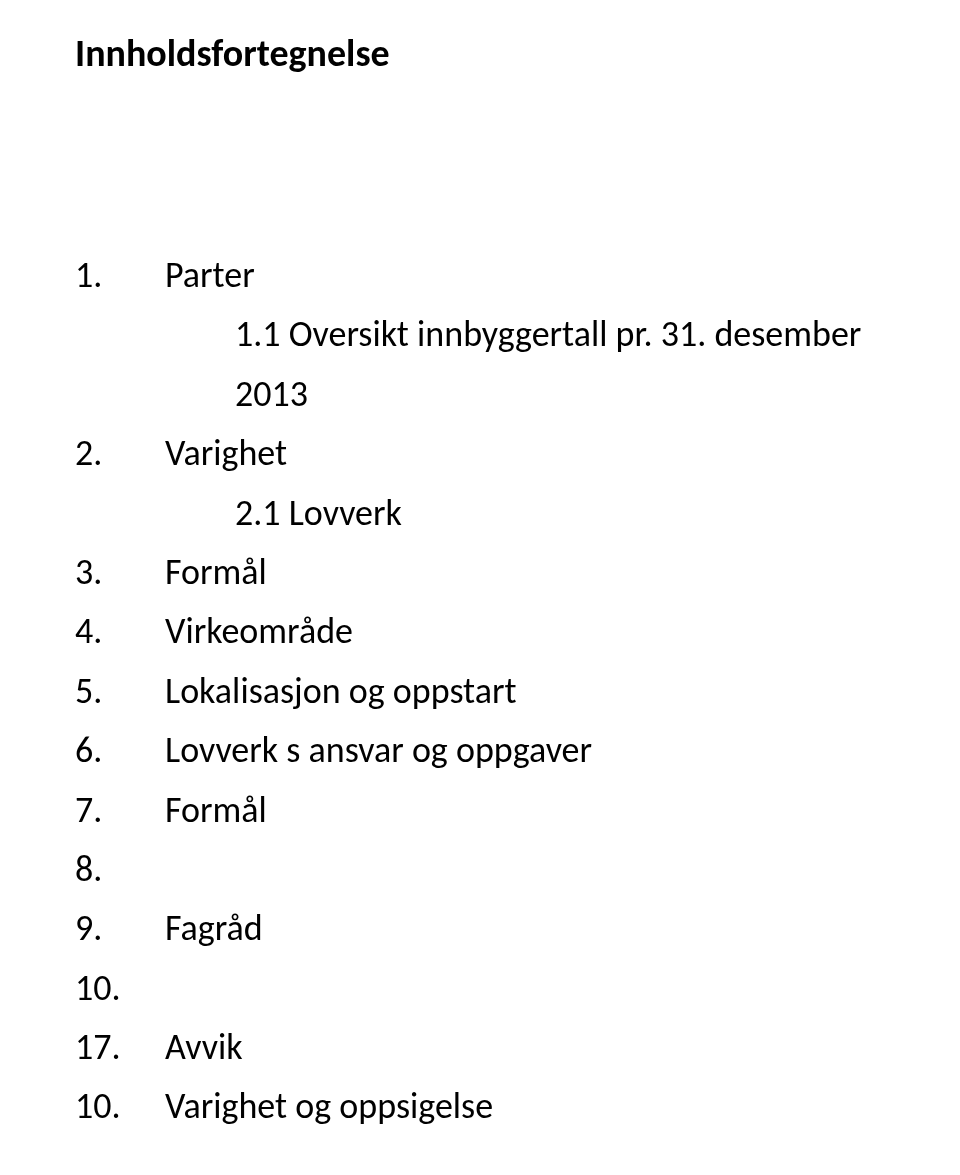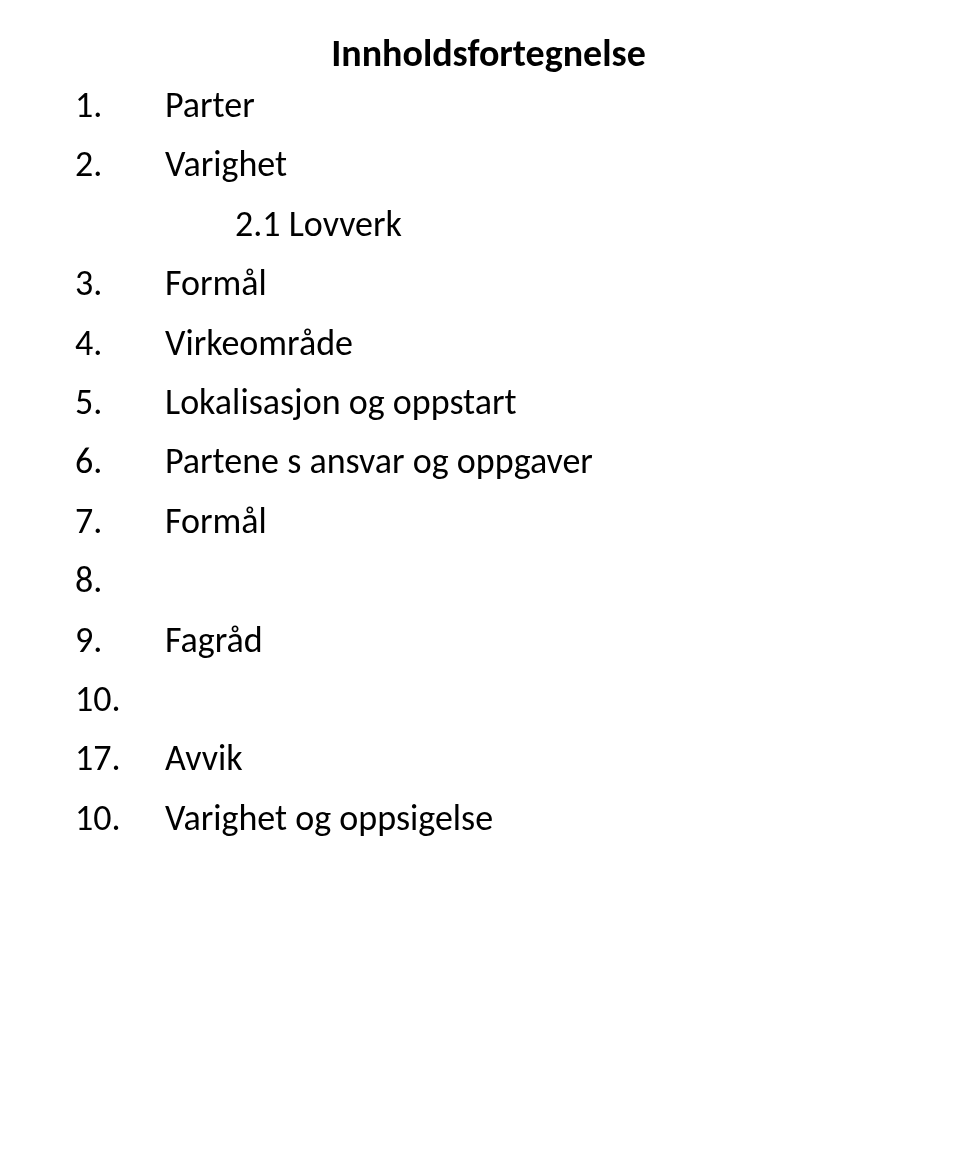--- a/index.html
+++ b/index.html
@@ -10,23 +10,24 @@
     background: #ffffff;
     font-family: Calibri, "Segoe UI", Arial, sans-serif;
     color: #000000;
     position: relative;
   }
   .page {
     padding: 30px 50px 50px 75px;
     box-sizing: border-box;
   }
   .title {
-    text-align: center;
+    text-align: left;
     font-weight: 700;
     font-size: 38px;
+    margin-bottom: 170px;
     padding-right: 8px;
   }
   .toc {
     font-size: 36px;
     line-height: 1.65;
   }
   .toc-row {
     display: flex;
   }
   .toc-num {
@@ -45,20 +46,21 @@
 
 <div class="page">
   <div class="title">Innholdsfortegnelse</div>
   <div class="toc">
 
     <div class="toc-row">
       <span class="toc-num">1.</span>
       <span class="toc-text">Parter</span>
     </div>
 
+    <div class="toc-sub">1.1 Oversikt innbyggertall pr. 31. desember 2013</div>
 
     <div class="toc-row">
       <span class="toc-num">2.</span>
       <span class="toc-text">Varighet</span>
     </div>
 
     <div class="toc-sub">2.1 Lovverk</div>
 
     <div class="toc-row">
       <span class="toc-num">3.</span>
@@ -70,21 +72,21 @@
       <span class="toc-text">Virkeområde</span>
     </div>
 
     <div class="toc-row">
       <span class="toc-num">5.</span>
       <span class="toc-text">Lokalisasjon og oppstart</span>
     </div>
 
     <div class="toc-row">
       <span class="toc-num">6.</span>
-      <span class="toc-text">Partene s ansvar og oppgaver</span>
+      <span class="toc-text">Lovverk s ansvar og oppgaver</span>
     </div>
 
     <div class="toc-row">
       <span class="toc-num">7.</span>
       <span class="toc-text">Formål</span>
     </div>
 
     <div class="toc-row">
       <span class="toc-num">8.</span>
     </div>

